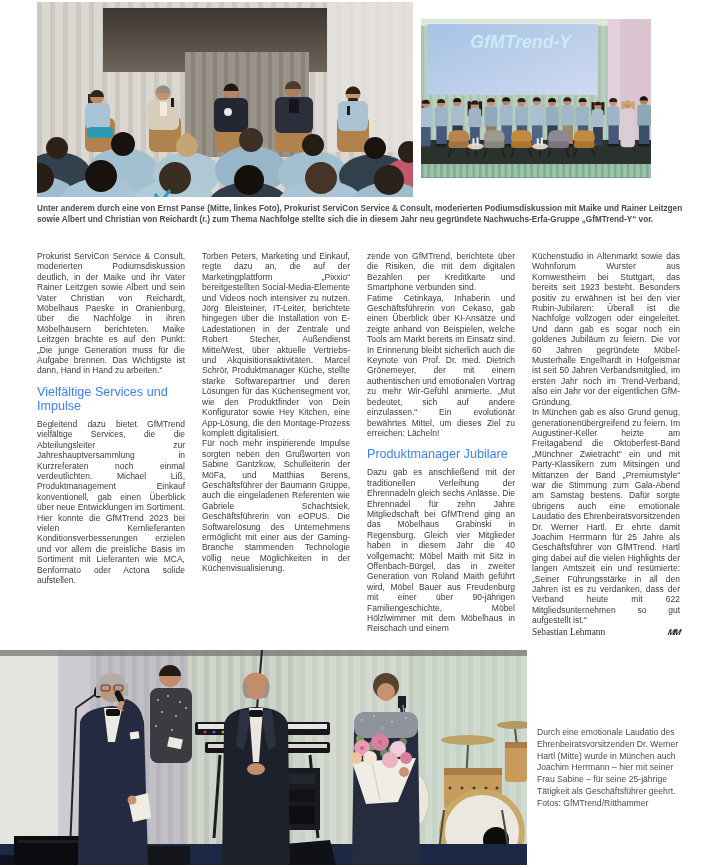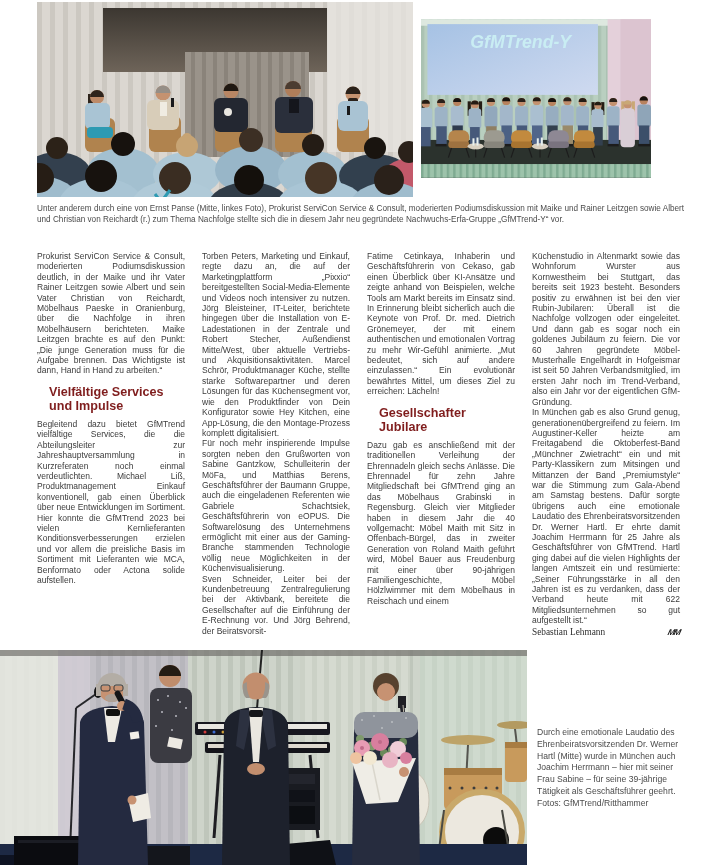--- a/index.html
+++ b/index.html
@@ -5,27 +5,27 @@
   * { margin:0; padding:0; box-sizing:border-box; }
   html,body { background:#ffffff; }
   .page { position:relative; width:707px; height:865px; margin:0 auto; background:#fff;
           font-family:"Liberation Sans", sans-serif; overflow:hidden; }
   .photo { position:absolute; overflow:hidden; }
   .photo svg { display:block; width:100%; height:100%; }
   #photo-top-left  { left:37px;  top:2px;   width:376px; height:195px; }
   #photo-top-right { left:421px; top:0;     width:230px; height:197px; }
   #photo-bottom    { left:0;     top:650px; width:527px; height:215px; }
   .caption { position:absolute; color:#4b4b4b; }
-  #caption-top    { left:37px;  top:204px; width:656px; font-size:8.2px; line-height:10.9px; }
+  #caption-top    { left:37px;  top:204px; width:656px; font-size:8.2px; line-height:10.9px;font-weight:bold; }
   #caption-bottom { left:537px; top:727px; width:156px; font-size:8.6px; line-height:11.8px; }
   .columns { position:absolute; left:37px; top:251px; width:643px; display:flex; gap:17px;justify-content:center; }
   .col { width:148px; }
   .col p { font-size:8.5px; line-height:10.4px; color:#3b3b3b; text-align:justify;
            hyphens:auto; -webkit-hyphens:auto; }
-  .subhead { color:#7f1d1d; font-weight:700; font-size:12.6px; line-height:14px; margin:9px 12px 6px; }
+  .subhead { color:#3b82f6; font-weight:400; font-size:12.6px; line-height:14px; margin:9px 0 6px; }
   .byline-row { display:flex; justify-content:space-between; align-items:baseline; margin-top:1px; }
   .byline { font-family:"Liberation Serif", serif; font-size:9.3px; color:#2e2e2e; }
   .pub-mark { font-weight:800; font-style:italic; font-size:8.5px; letter-spacing:-1.2px;
               color:#151515; transform:skewX(-14deg); display:inline-block; }
 </style>
 </head>
 <body>
 
 <div class="page">
 
@@ -304,25 +304,25 @@
 
   <div class="columns">
     <div class="col">
       <p lang="de">Prokurist ServiCon Service &amp; Consult, moderierten Podiumsdiskussion deutlich, in der Maike und ihr Vater Rainer Leitzgen sowie Albert und sein Vater Christian von Reichardt, Möbelhaus Paeske in Oranienburg, über die Nachfolge in ihren Möbelhäusern berichteten. Maike Leitzgen brachte es auf den Punkt: „Die junge Generation muss für die Aufgabe brennen. Das Wichtigste ist dann, Hand in Hand zu arbeiten.“</p>
       <h3 class="subhead">Vielfältige Services und Impulse</h3>
       <p lang="de">Begleitend dazu bietet GfMTrend vielfältige Services, die die Abteilungsleiter zur Jahreshauptversammlung in Kurzreferaten noch einmal verdeutlichten. Michael Liß, Produktmanagement Einkauf konventionell, gab einen Überblick über neue Entwicklungen im Sortiment. Hier konnte die GfMTrend 2023 bei vielen Kernlieferanten Konditionsverbesserungen erzielen und vor allem die preisliche Basis im Sortiment mit Lieferanten wie MCA, Benformato oder Actona solide aufstellen.</p>
     </div>
     <div class="col">
       <p lang="de">Torben Peters, Marketing und Einkauf, regte dazu an, die auf der Marketingplattform „Pixxio“ bereitgestellten Social-Media-Elemente und Videos noch intensiver zu nutzen. Jörg Bleisteiner, IT-Leiter, berichtete hingegen über die Installation von E-Ladestationen in der Zentrale und Robert Stecher, Außendienst Mitte/West, über aktuelle Vertriebs- und Akquisitionsaktivitäten. Marcel Schrör, Produktmanager Küche, stellte starke Softwarepartner und deren Lösungen für das Küchensegment vor, wie den Produktfinder von Dein Konfigurator sowie Hey Kitchen, eine App-Lösung, die den Montage-Prozess komplett digitalisiert.</p>
       <p lang="de">Für noch mehr inspirierende Impulse sorgten neben den Grußworten von Sabine Gantzkow, Schulleiterin der MöFa, und Matthias Berens, Geschäftsführer der Baumann Gruppe, auch die eingeladenen Referenten wie Gabriele Schachtsiek, Geschäftsführerin von eOPUS. Die Softwarelösung des Unternehmens ermöglicht mit einer aus der Gaming-Branche stammenden Technologie völlig neue Möglichkeiten in der Küchenvisualisierung.</p>
-      <p lang="de">Sven Schneider, Leiter bei der Kundenbetreuung Zentralregulierung bei der Aktivbank, bereitete die Gesellschafter auf die Einführung der E-Rechnung vor. Und Jörg Behrend, der Beiratsvorsit-</p>
     </div>
     <div class="col">
+      <p lang="de">zende von GfMTrend, berichtete über die Risiken, die mit dem digitalen Bezahlen per Kreditkarte und Smartphone verbunden sind.</p>
       <p lang="de">Fatime Cetinkaya, Inhaberin und Geschäftsführerin von Cekaso, gab einen Überblick über KI-Ansätze und zeigte anhand von Beispielen, welche Tools am Markt bereits im Einsatz sind. In Erinnerung bleibt sicherlich auch die Keynote von Prof. Dr. med. Dietrich Grönemeyer, der mit einem authentischen und emotionalen Vortrag zu mehr Wir-Gefühl animierte. „Mut bedeutet, sich auf andere einzulassen.“ Ein evolutionär bewährtes Mittel, um dieses Ziel zu erreichen: Lächeln!</p>
-      <h3 class="subhead">Gesellschafter Jubilare</h3>
+      <h3 class="subhead">Produktmanager Jubilare</h3>
       <p lang="de">Dazu gab es anschließend mit der traditionellen Verleihung der Ehrennadeln gleich sechs Anlässe. Die Ehrennadel für zehn Jahre Mitgliedschaft bei GfMTrend ging an das Möbelhaus Grabinski in Regensburg. Gleich vier Mitglieder haben in diesem Jahr die 40 vollgemacht: Möbel Maith mit Sitz in Offenbach-Bürgel, das in zweiter Generation von Roland Maith geführt wird, Möbel Bauer aus Freudenburg mit einer über 90-jährigen Familiengeschichte, Möbel Hölzlwimmer mit dem Möbelhaus in Reischach und einem</p>
     </div>
     <div class="col">
       <p lang="de">Küchenstudio in Altenmarkt sowie das Wohnforum Wurster aus Kornwestheim bei Stuttgart, das bereits seit 1923 besteht. Besonders positiv zu erwähnen ist bei den vier Rubin-Jubilaren: Überall ist die Nachfolge vollzogen oder eingeleitet. Und dann gab es sogar noch ein goldenes Jubiläum zu feiern. Die vor 60 Jahren gegründete Möbel-Musterhalle Engelhardt in Hofgeismar ist seit 50 Jahren Verbandsmitglied, im ersten Jahr noch im Trend-Verband, also ein Jahr vor der eigentlichen GfM-Gründung.</p>
       <p lang="de">In München gab es also Grund genug, generationenübergreifend zu feiern. Im Augustiner-Keller heizte am Freitagabend die Oktoberfest-Band „Münchner Zwietracht“ ein und mit Party-Klassikern zum Mitsingen und Mittanzen der Band „Premiumstyle“ war die Stimmung zum Gala-Abend am Samstag bestens. Dafür sorgte übrigens auch eine emotionale Laudatio des Ehrenbeiratsvorsitzenden Dr. Werner Hartl. Er ehrte damit Joachim Herrmann für 25 Jahre als Geschäftsführer von GfMTrend. Hartl ging dabei auf die vielen Highlights der langen Amtszeit ein und resümierte: „Seiner Führungsstärke in all den Jahren ist es zu verdanken, dass der Verband heute mit 622 Mitgliedsunternehmen so gut aufgestellt ist.“</p>
       <div class="byline-row">
         <span class="byline">Sebastian Lehmann</span>
         <span class="pub-mark">MM</span>
       </div>
     </div>
@@ -473,15 +473,15 @@
             <circle cx="356" cy="108" r="6" fill="#eec4a0"></circle>
             <circle cx="406" cy="108" r="6" fill="#d87f9e"></circle>
           <circle cx="380" cy="92" r="2" fill="#c06a88"></circle>
             <circle cx="362" cy="98" r="2" fill="#c06a88"></circle>
           <circle cx="404" cy="122" r="5" fill="#c79272"></circle>
         </g>
       </g>
     </svg>
   </div>
 
-  <p class="caption" id="caption-bottom">Durch eine emotionale Laudatio des Ehrenbeiratsvorsitzenden Dr. Werner Hartl (Mitte) wurde in München auch Joachim Herrmann – hier mit seiner Frau Sabine – für seine 39-jährige Tätigkeit als Geschäftsführer geehrt. Fotos: GfMTrend/Ritthammer</p>
+  <p class="caption" id="caption-bottom">Durch eine emotionale Laudatio des Ehrenbeiratsvorsitzenden Dr. Werner Hartl (Mitte) wurde in München auch Joachim Herrmann – hier mit seiner Frau Sabine – für seine 25-jährige Tätigkeit als Geschäftsführer geehrt. Fotos: GfMTrend/Ritthammer</p>
 
 </div>
 
 </body></html>

